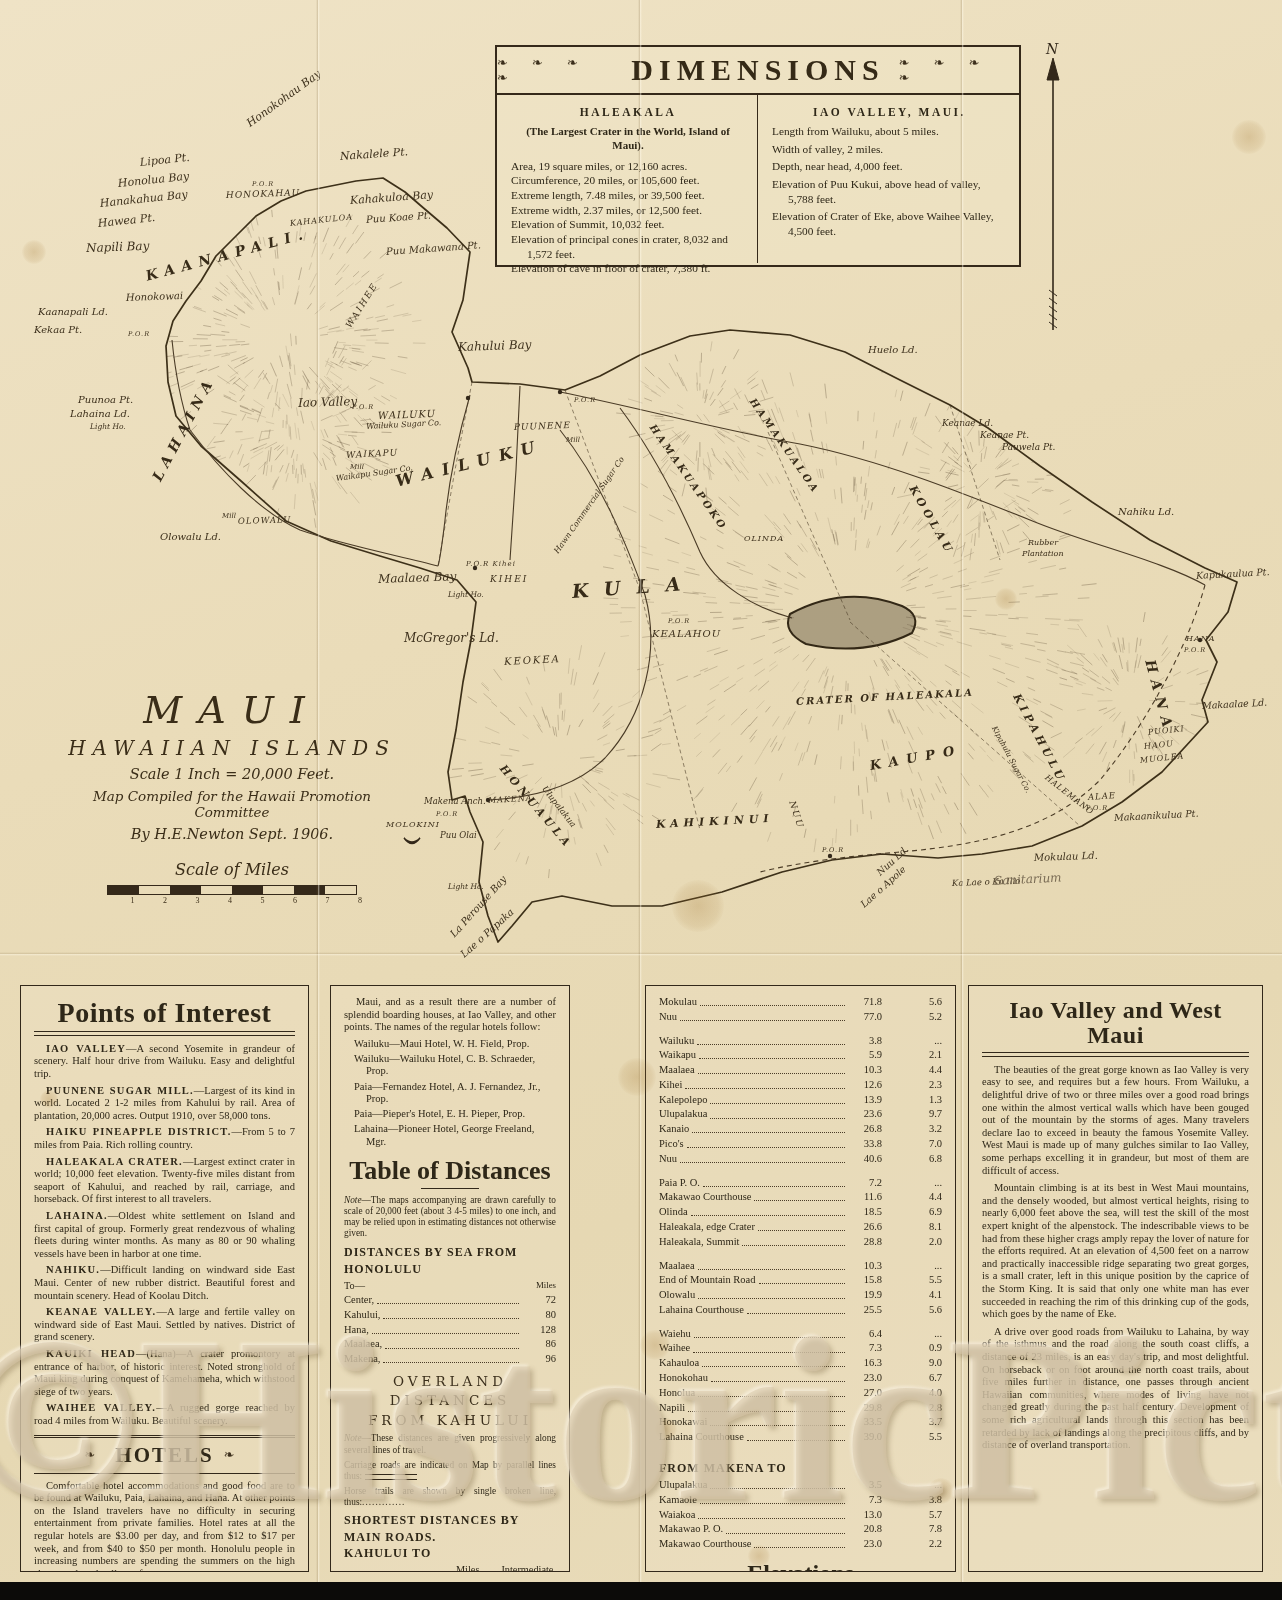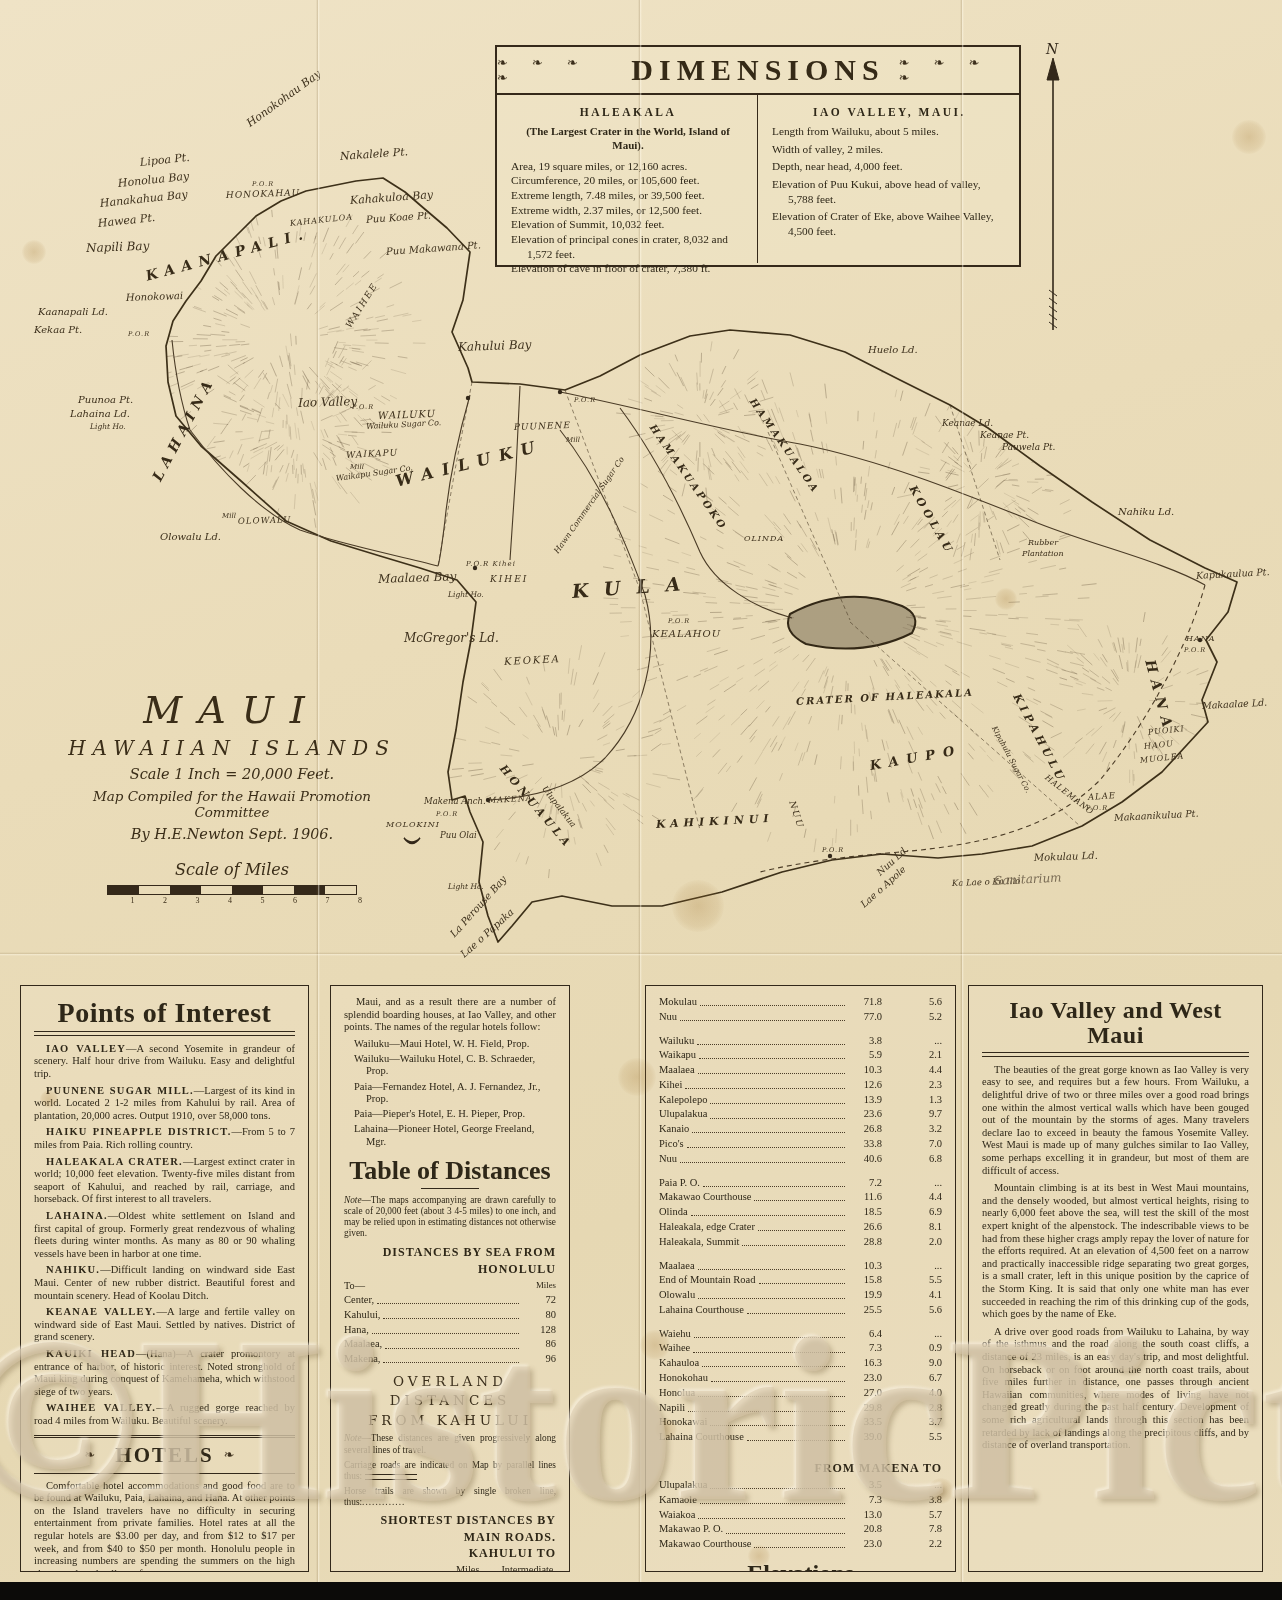--- a/index.html
+++ b/index.html
@@ -57,21 +57,21 @@
   .poi b{letter-spacing:1.2px;}
   .hotels-head{display:flex;align-items:center;justify-content:center;gap:10px;border-top:3px double #32281a;margin-top:7px;padding-top:5px;}
   .hotels-title{font-size:21px;font-weight:bold;letter-spacing:2px;}
   .rule1{border-top:1.2px solid #32281a;margin:5px 0 6px;}
   .para{text-indent:12px;margin:0 0 5px;}
   .hline{padding-left:22px;text-indent:-12px;margin-bottom:2.5px;text-align:left;}
   .tod-title{font-size:26px;font-weight:bold;text-align:center;margin:6px 0 2px;}
   .midrule{width:58px;border-top:1.4px solid #32281a;margin:2px auto 6px;}
   .note{font-size:9.3px;line-height:1.2;margin-bottom:4px;}
   .note i{font-style:italic;}
-  .subhead{text-align:right;font-weight:bold;font-size:12px;letter-spacing:1px;line-height:1.35;margin:5px 0 3px;}
+  .subhead{text-align:left;font-weight:bold;font-size:12px;letter-spacing:1px;line-height:1.35;margin:5px 0 3px;}
   .ovhead{text-align:center;font-size:13.5px;letter-spacing:4px;color:#3a2e1b;line-height:1.45;margin:6px 0 3px;font-family:"DejaVu Serif",serif;}
   .trow{display:flex;align-items:flex-end;margin-bottom:2.2px;}
   .tn{white-space:nowrap;}
   .dots{flex:1;border-bottom:1.3px dotted #4b3d28;margin:0 3px 2.5px;}
   .v1{width:34px;text-align:right;white-space:nowrap;}
   .v2{width:60px;text-align:right;white-space:nowrap;}
   .thead{display:flex;font-size:10.3px;margin-bottom:2px;}
   .thead .sp{flex:1;}
   .thead .h1{width:40px;text-align:right;}
   .thead .h2{width:74px;text-align:right;}

